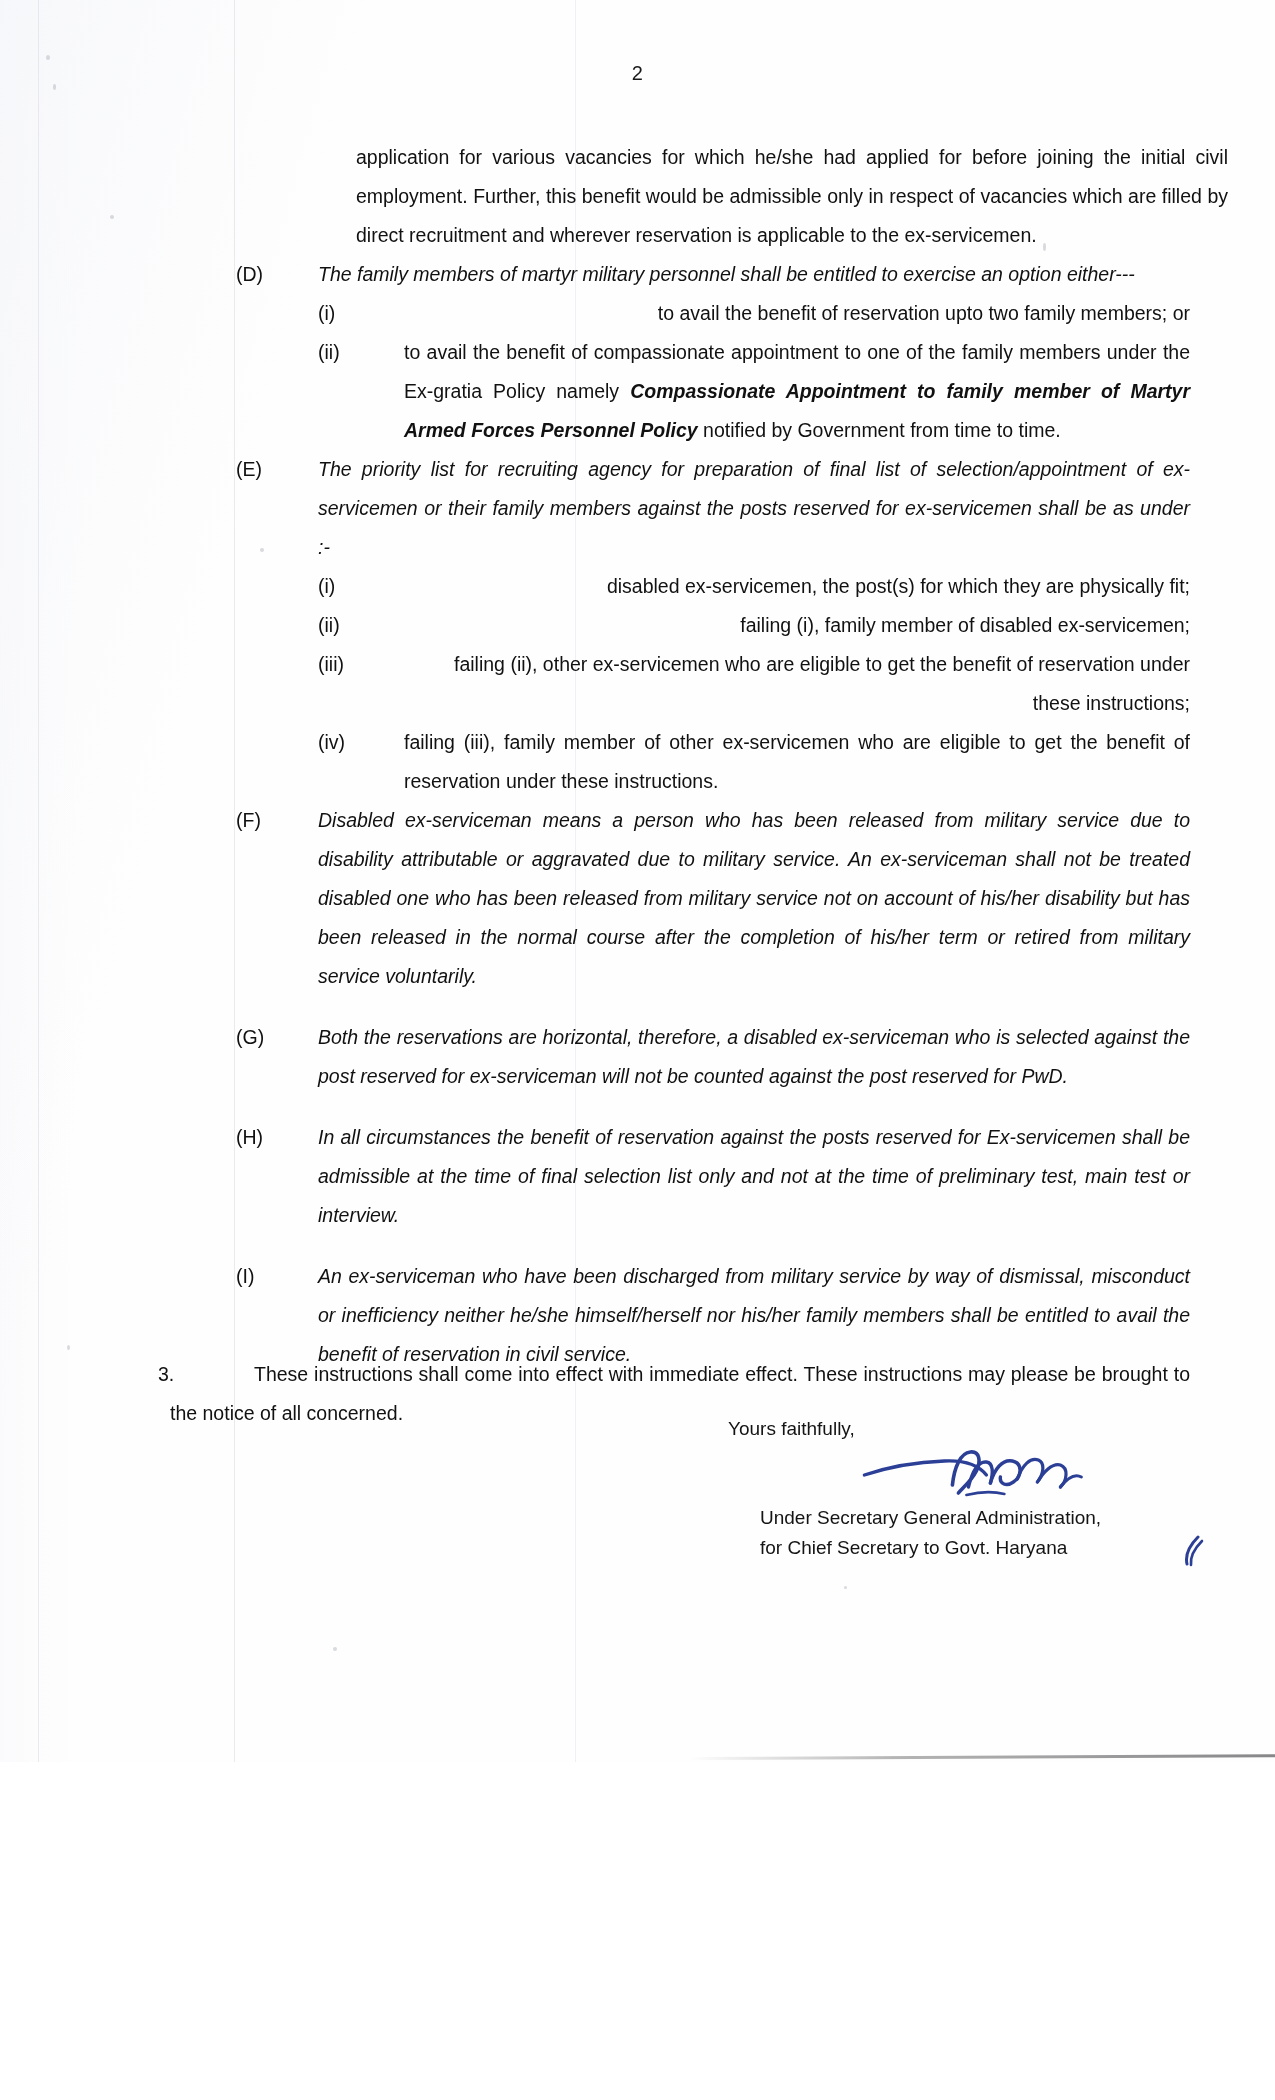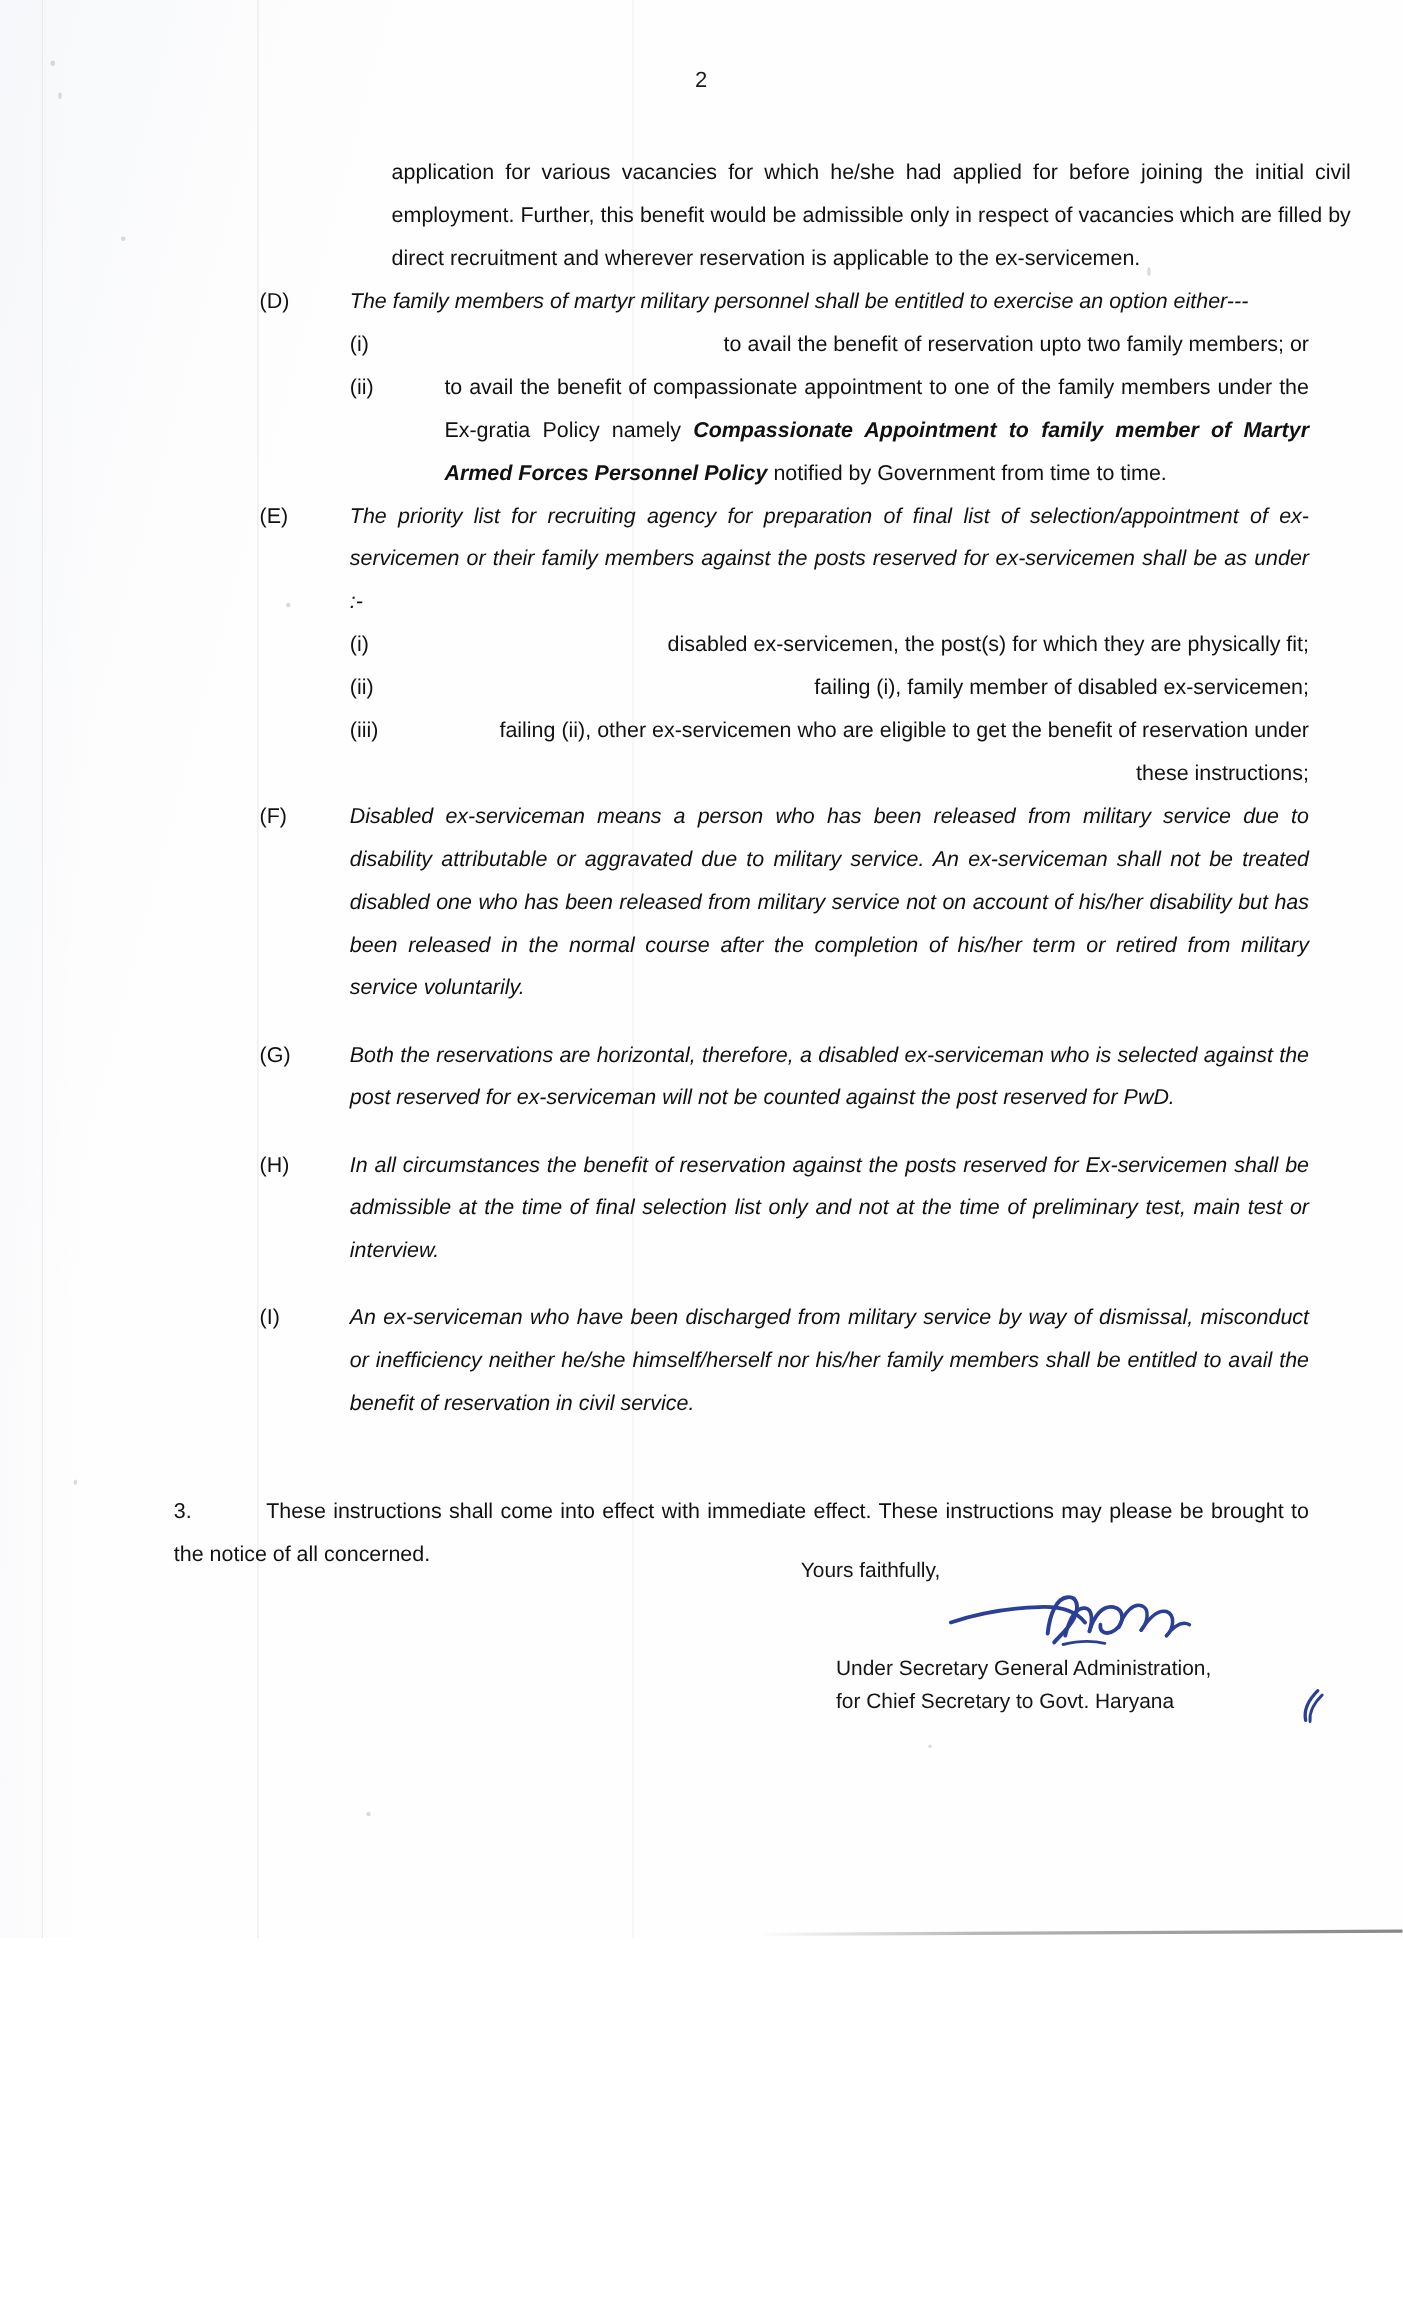--- a/index.html
+++ b/index.html
@@ -163,21 +163,21 @@
     line-height: 39px;
     color: #111111;
     text-align: justify;
   }
   .clause3 .num {
     position: absolute;
     left: 0;
     top: 0;
   }
   .clause3 .c3body {
-    margin-left: 0;
+    margin-left: 12px;
     text-indent: 84px;
   }
 
   
   .sig-block {
     position: absolute;
     left: 760px;
     top: 1415px;
     width: 440px;
     text-align: left;
@@ -266,20 +266,24 @@
         <div class="rtxt noj">disabled ex-servicemen, the post(s) for which they are physically fit;</div>
       </div>
       <div class="roman-row">
         <div class="rlbl">(ii)</div>
         <div class="rtxt noj">failing (i), family member of disabled ex-servicemen;</div>
       </div>
       <div class="roman-row">
         <div class="rlbl">(iii)</div>
         <div class="rtxt noj">failing (ii), other ex-servicemen who are eligible to get the benefit of reservation under these instructions;</div>
       </div>
+      <div class="roman-row">
+        <div class="rlbl">(iv)</div>
+        <div class="rtxt">failing (iii), family member of other ex-servicemen who are eligible to get the benefit of reservation under these instructions.</div>
+      </div>
     </div>
 
     <div class="para letter-row">
       <div class="lbl">(F)</div>
       <div class="txt">Disabled ex-serviceman means a person who has been released from military service due to disability attributable or aggravated due to military service.  An ex-serviceman shall not be treated disabled one who has been released from military service not on account of his/her disability but has been released in the normal course after the completion of his/her term or retired from military service voluntarily.</div>
     </div>
 
     <div class="letter-gap"></div>
 
     <div class="para letter-row">

